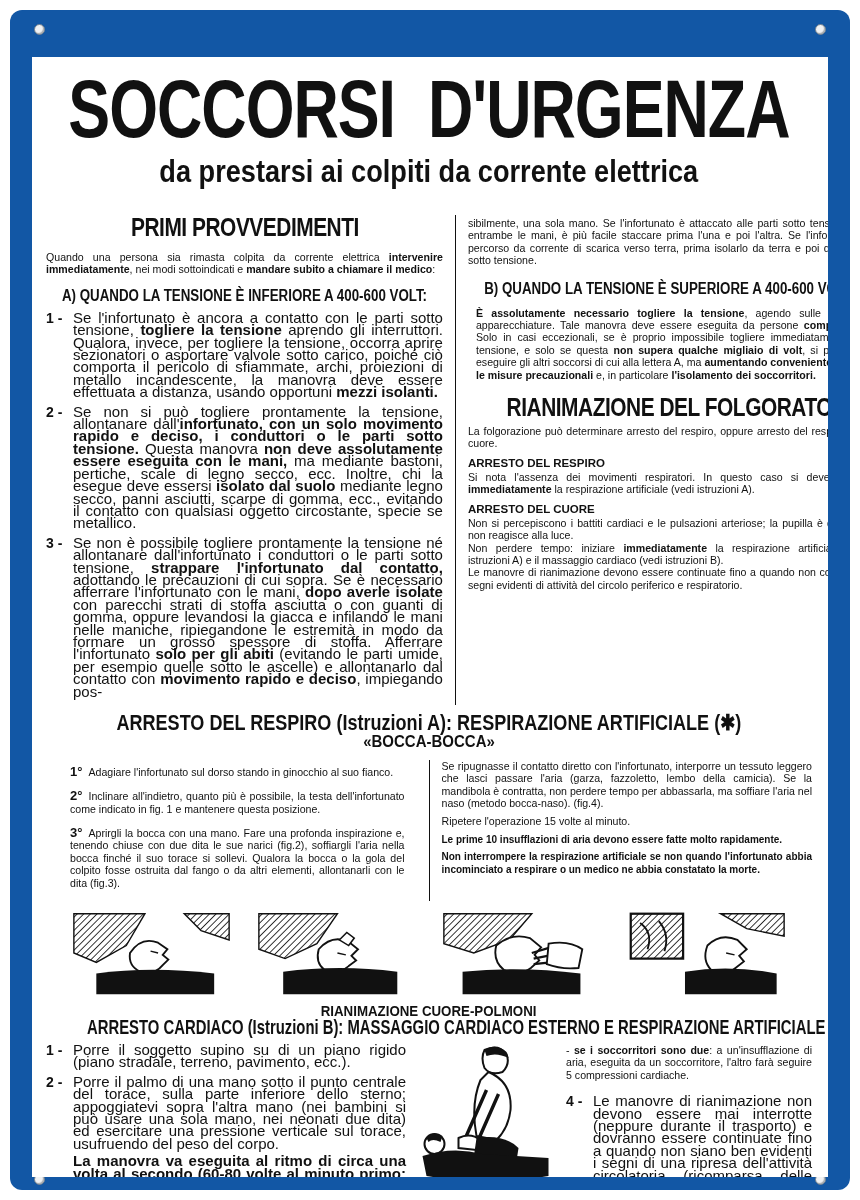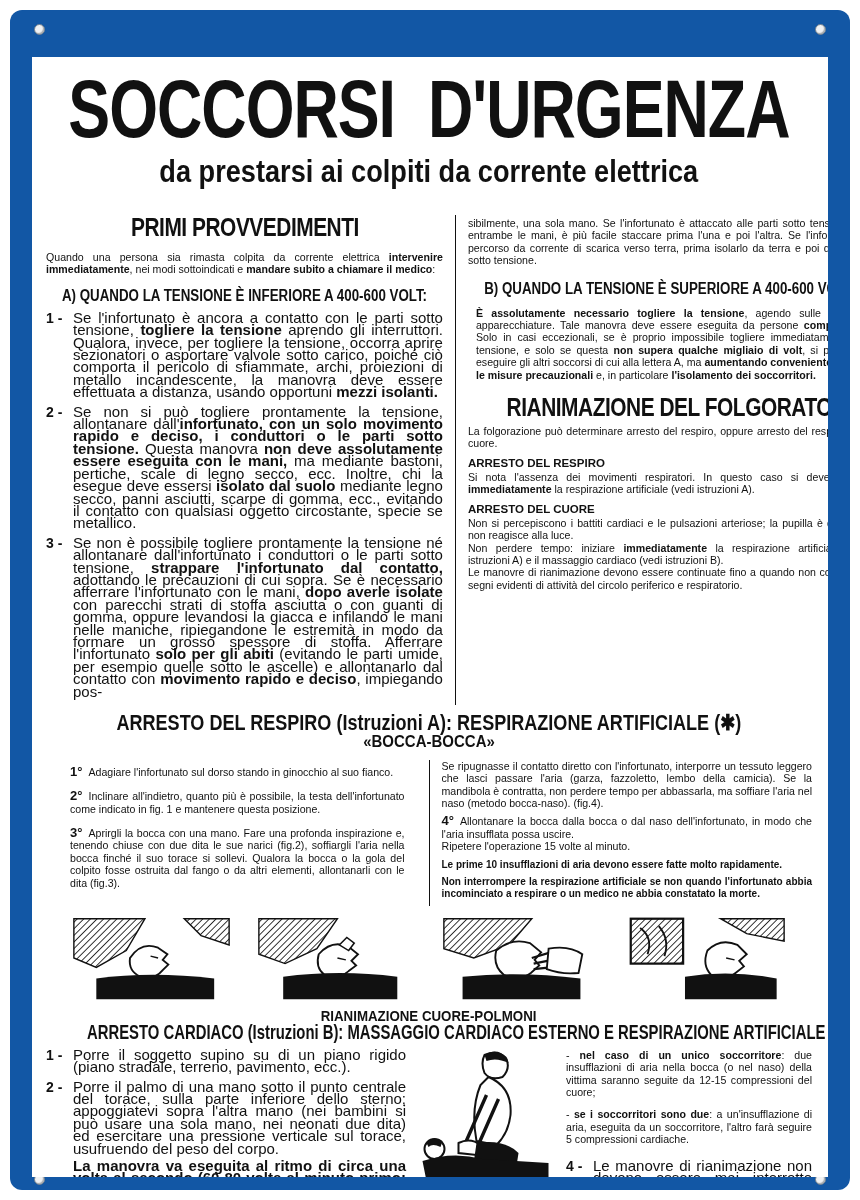--- a/index.html
+++ b/index.html
@@ -137,21 +137,20 @@
 
       <div class="cols2" style="margin-top:10px;">
         <div class="col" style="padding:6px 12px 0 24px;">
           <p class="ordp"><span class="ord">1°</span><span>Adagiare l'infortunato sul dorso stando in ginocchio al suo fianco.</span></p>
           <p class="ordp"><span class="ord">2°</span><span>Inclinare all'indietro, quanto più è possibile, la testa dell'infortunato come indicato in fig. 1 e mantenere questa posizione.</span></p>
           <p class="ordp"><span class="ord">3°</span><span>Aprirgli la bocca con una mano. Fare una profonda inspirazione e, tenendo chiuse con due dita le sue narici (fig.2), soffiargli l'aria nella bocca finché il suo torace si sollevi. Qualora la bocca o la gola del colpito fosse ostruita dal fango o da altri elementi, allontanarli con le dita (fig.3).</span></p>
         </div>
         <div class="vdiv"></div>
         <div class="col">
           <p class="body">Se ripugnasse il contatto diretto con l'infortunato, interporre un tessuto leggero che lasci passare l'aria (garza, fazzoletto, lembo della camicia). Se la mandibola è contratta, non perdere tempo per abbassarla, ma soffiare l'aria nel naso (metodo bocca-naso). (fig.4).</p>
-          <p class="ordp" style="margin-bottom:0;"><span class="ord">4°</span><span>Allontanare la bocca dalla bocca o dal naso dell'infortunato, in modo che l'aria insufflata possa uscire.</span></p>
           <p class="body">Ripetere l'operazione 15 volte al minuto.</p>
           <p class="bp">Le prime 10 insufflazioni di aria devono essere fatte molto rapidamente.</p>
           <p class="bp">Non interrompere la respirazione artificiale se non quando l'infortunato abbia incominciato a respirare o un medico ne abbia constatato la morte.</p>
         </div>
       </div>
 
       <div class="figs">
         <div class="fig">
           <svg viewBox="0 0 170 88">
             <path d="M2,2 L78,2 L58,36 L26,54 L2,44 Z" fill="url(#hatch)" stroke="#111" stroke-width="1.5"></path>
@@ -227,21 +226,20 @@
             <path d="M68,46 L46,96 M80,50 L58,100" stroke="#111" stroke-width="3.4" fill="none"></path>
             <path d="M40,94 Q52,88 62,96 L58,106 L40,104 Z" fill="#fff" stroke="#111" stroke-width="2"></path>
             <path d="M58,94 Q86,90 100,104 L96,130 Q72,126 54,122 Z" fill="#111"></path>
             <circle cx="16" cy="100" r="10" fill="#fff" stroke="#111" stroke-width="2"></circle>
             <path d="M8,94 Q14,86 24,92 L22,98 Q14,94 10,98 Z" fill="#111"></path>
             <path d="M4,112 Q34,102 64,110 L130,114 L130,132 Q70,142 8,132 Z" fill="#111"></path>
           </svg>
         </div>
 
         <div class="col">
-          <p class="body" style="margin-bottom:10px;"><span>- </span><span class="bseg">nel caso di un unico soccorritore</span><span>: due insufflazioni di aria nella bocca (o nel naso) della vittima saranno seguite da 12-15 compressioni del cuore;</span></p>
           <p class="body" style="margin-bottom:14px;"><span>- </span><span class="bseg">se i soccorritori sono due</span><span>: a un'insufflazione di aria, eseguita da un soccorritore, l'altro farà seguire 5 compressioni cardiache.</span></p>
           <div class="item">
             <span class="num">4 -</span>
             <div class="itx">
                 <p>Le manovre di rianimazione non devono essere mai interrotte (neppure durante il trasporto) e dovranno essere continuate fino a quando non siano ben evidenti i segni di una ripresa dell'attività circolatoria (ricomparsa delle pulsazioni; pupilla non dilatata e reagente alla luce) e respiratoria (comparsa del respiro). Sospendere le manovre solo quando un medico abbia constatato la morte.</p>
               </div>
           </div>
         </div>
       </div>
 

